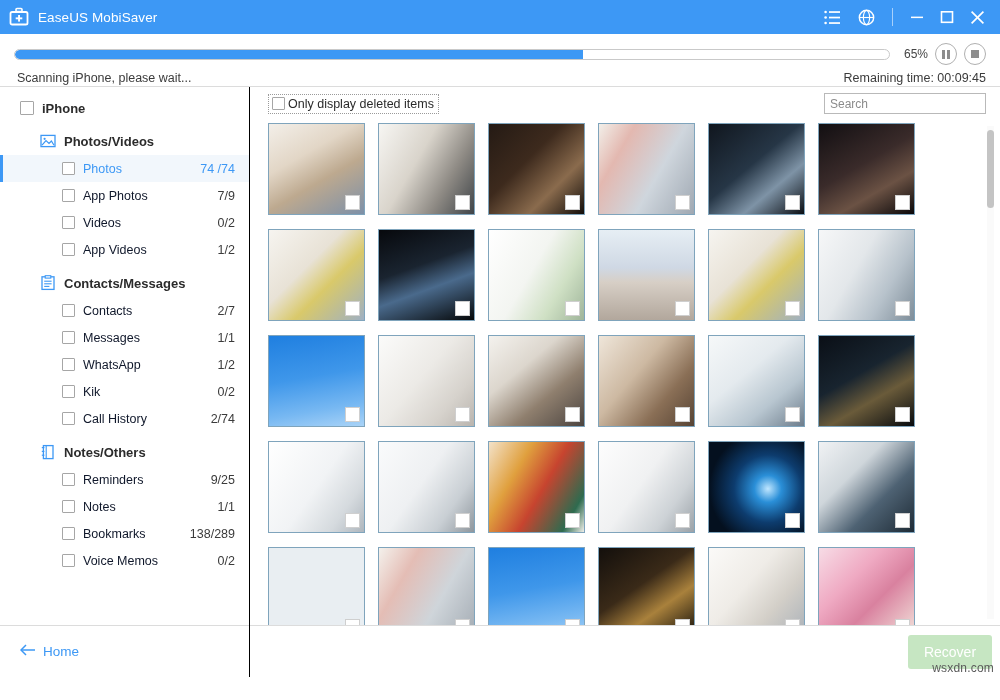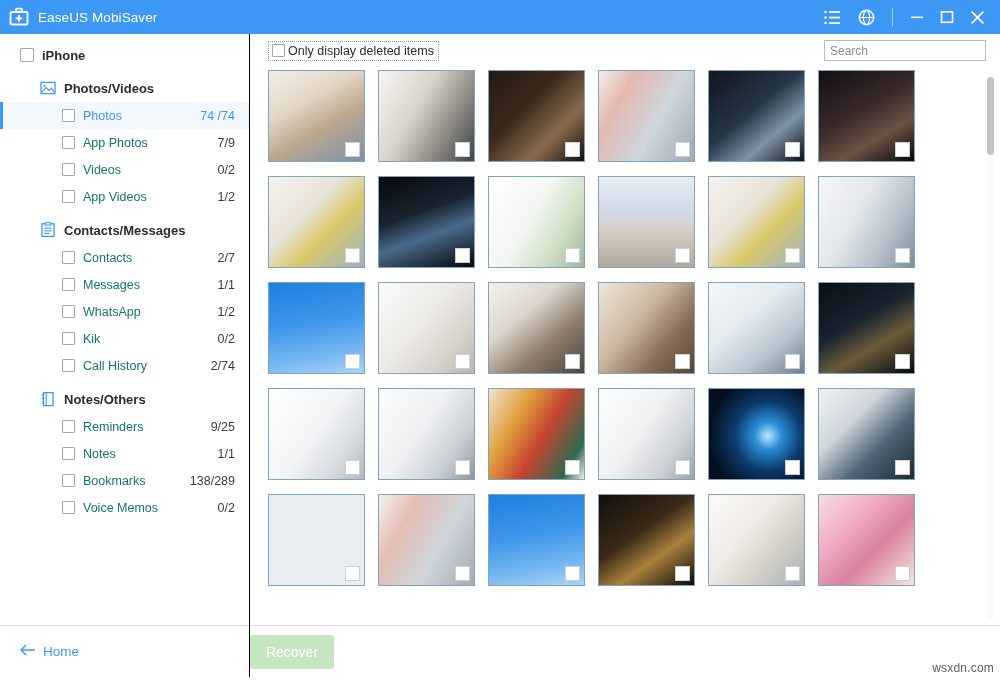--- a/index.html
+++ b/index.html
@@ -94,21 +94,21 @@
     height: 28px; padding-left: 40px; margin-top: 6px;
   }
   .group-head .gicon { width: 16px; height: 16px; flex: 0 0 16px; margin-right: 8px; }
   .group-head .lbl { font-size: 13px; font-weight: bold; color: #2b2b2b; }
 
   .leaf {
     position: relative;
     display: flex; align-items: center;
     height: 27px; padding-left: 62px; padding-right: 14px;
   }
-  .leaf .lbl { font-size: 12.5px; color: #0f766e; margin-left: 8px; flex: 1 1 auto; }
+  .leaf .lbl { font-size: 12.5px; color: #0f172a; margin-left: 8px; flex: 1 1 auto; }
   .leaf .cnt { font-size: 12.5px; color: #3b3b3b; }
   .leaf.selected { background: #f2f7fc; justify-content: flex-end; }
   .leaf.selected .lbl, .leaf.selected .cnt { color: #3d98f5; }
   .leaf.selected::before {
     content: ""; position: absolute; left: 0; top: 0;
     width: 3px; height: 100%; background: #3d98f5;
   }
 
   .cb {
     width: 13px; height: 13px; flex: 0 0 13px;
@@ -186,21 +186,21 @@
   }
   .vthumb {
     position: absolute; top: 4px; left: 0;
     width: 7px; height: 78px;
     background: #c4c4c4; border-radius: 4px;
   }
 
   .main-foot {
     flex: 0 0 52px; height: 52px;
     border-top: 1px solid #dcdcdc;
-    display: flex; align-items: center; 
+    display: flex; align-items: center; justify-content: flex-end;
     padding-right: 8px;
     position: relative;
   }
   .recover-btn {
     width: 84px; height: 34px;
     background: #c6e6c2; color: #ffffff;
     border: none; border-radius: 3px;
     font-size: 14px; font-family: "Liberation Sans", sans-serif;
   }
   .watermark {
@@ -258,20 +258,41 @@
         </svg>
     </span>
     <span class="winbtn close">
       <svg width="15" height="15" viewBox="0 0 15 15">
         <line x1="1.6" y1="1.6" x2="13.4" y2="13.4" stroke="#fff" stroke-width="1.7"></line>
         <line x1="13.4" y1="1.6" x2="1.6" y2="13.4" stroke="#fff" stroke-width="1.7"></line>
       </svg>
     </span>
   </div>
 
+  <div class="progress-area">
+    <div class="pbar-row">
+      <div class="pbar-track">
+        <div class="pbar-fill" id="pbar-fill" style="width: 65%;"></div>
+      </div>
+      <span class="pbar-pct">65%</span>
+      <span class="ctl-btn">
+        <span class="pause-bars">
+            <i></i>
+            <i></i>
+          </span>
+      </span>
+      <span class="ctl-btn">
+        <span class="stop-sq"></span>
+      </span>
+    </div>
+    <div class="status-row">
+      <span>Scanning iPhone, please wait...</span>
+      <span>Remaining time: 00:09:45</span>
+    </div>
+  </div>
 
   <div class="body">
 
     <div class="sidebar">
       <div class="side-scroll" id="side-scroll">
         <div class="node-root">
           <span class="cb lg"></span>
           <span class="lbl">iPhone</span>
         </div>
 

